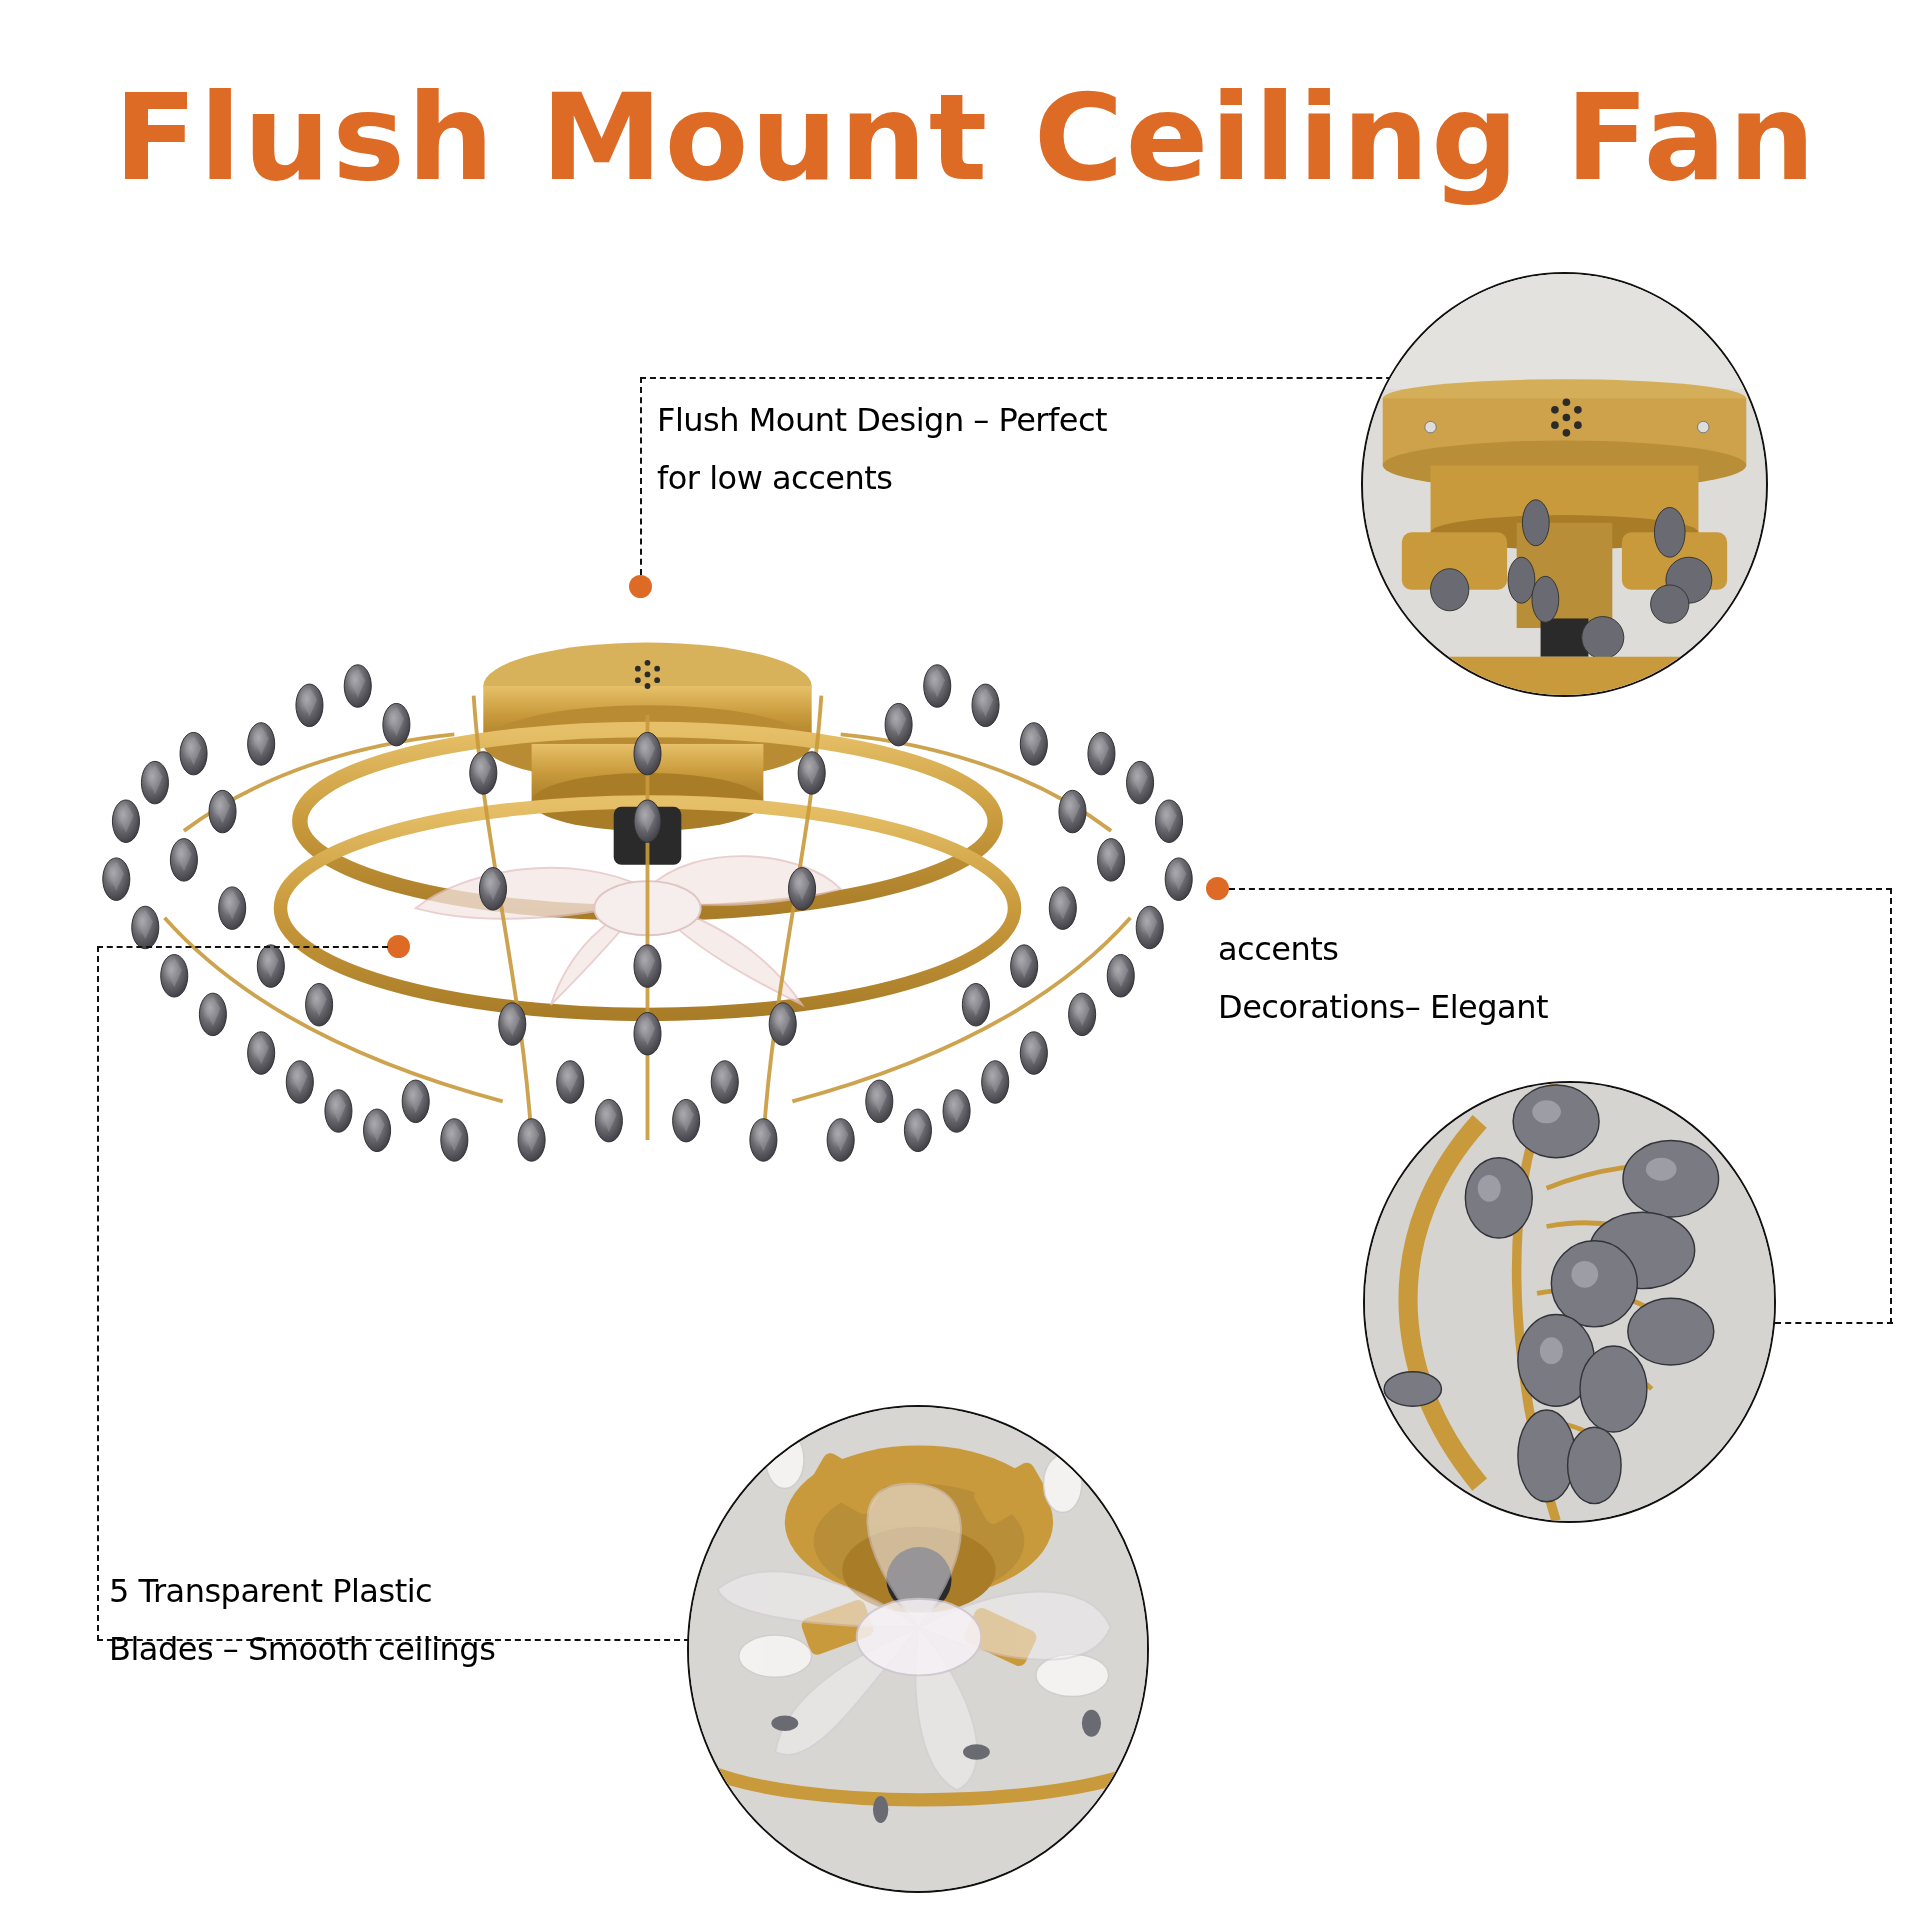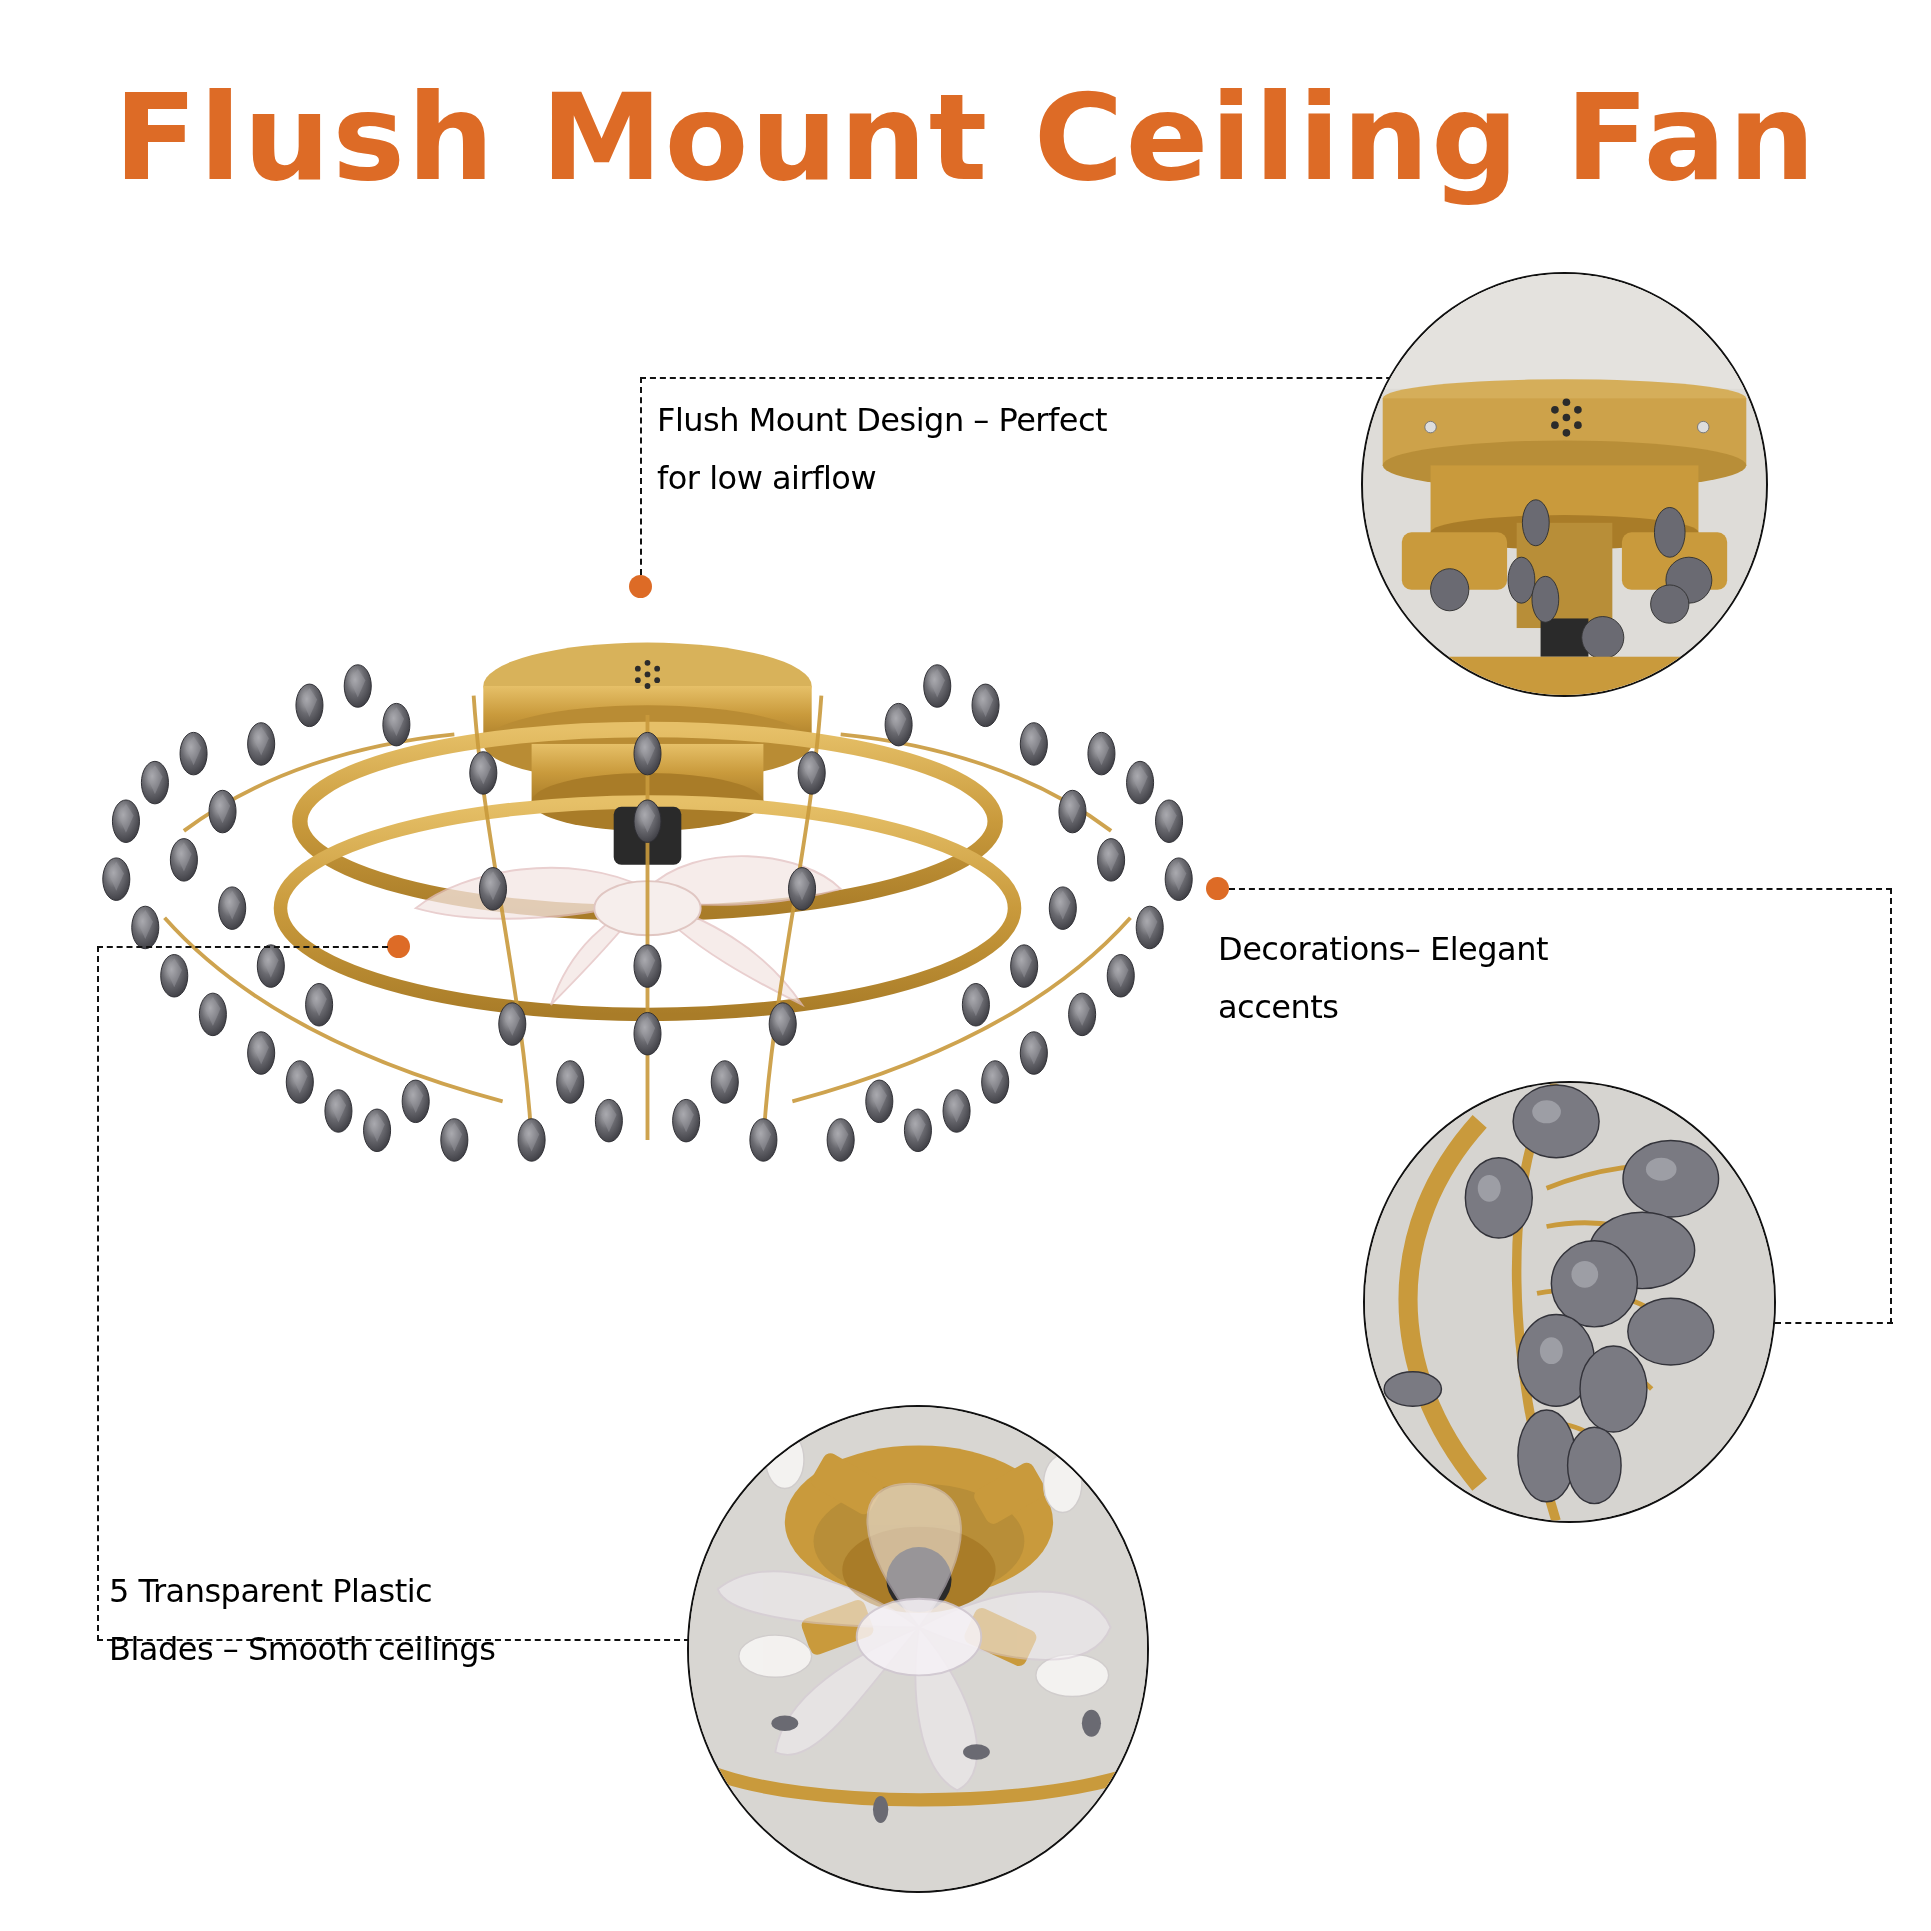--- a/index.html
+++ b/index.html
@@ -168,21 +168,21 @@
         <use href="#crys" x="800" y="560"></use>
     </g>
   </svg>
 </div>
 
 <div class="dash-h" style="left:640px; top:377px; width:782px;"></div>
 <div class="dash-v" style="left:640px; top:377px; height:208px;"></div>
 <div class="dot" style="left:629px; top:575px;"></div>
 <div class="caption" style="left:657px; top:391px;">
   <span class="line">Flush Mount Design – Perfect</span>
-  <span class="line">for low airflow</span>
+  <span class="line">for low accents</span>
 </div>
 
 <div class="detail-circle" style="left:1361px; top:272px; width:407px; height:425px;">
   <svg viewBox="0 0 420 440" xmlns="http://www.w3.org/2000/svg">
     <rect width="420" height="440" fill="#DEDCD8"></rect>
     <rect x="0" y="0" width="420" height="120" fill="#E4E2DE"></rect>
     <ellipse cx="210" cy="130" rx="190" ry="20" fill="#D5AE5A"></ellipse>
     <rect x="20" y="130" width="380" height="70" fill="#CDA24A"></rect>
     <ellipse cx="210" cy="200" rx="190" ry="26" fill="#B88E38"></ellipse>
     <rect x="70" y="200" width="280" height="70" fill="#C99A3C"></rect>
@@ -214,22 +214,22 @@
     </g>
     <rect x="0" y="400" width="420" height="40" fill="#C99A3C"></rect>
   </svg>
 </div>
 
 <div class="dot" style="left:1206px; top:877px;"></div>
 <div class="dash-h" style="left:1229px; top:888px; width:663px;"></div>
 <div class="dash-v" style="left:1890px; top:888px; height:436px;"></div>
 <div class="dash-h" style="left:1775px; top:1322px; width:118px;"></div>
 <div class="caption" style="left:1218px; top:920px;">
+  <span class="line">accents</span>
   <span class="line">Decorations– Elegant</span>
-  <span class="line">accents</span>
 </div>
 
 <div class="detail-circle" style="left:1363px; top:1081px; width:413px; height:442px;">
   <svg viewBox="0 0 428 458" xmlns="http://www.w3.org/2000/svg">
     <rect width="428" height="458" fill="#D6D4D0"></rect>
     <path d="M 120 40 C 20 150, 20 300, 120 420" stroke="#C99A3C" stroke-width="20" fill="none"></path>
     <path d="M 200 0 C 140 100, 150 300, 200 458" stroke="#C99A3C" stroke-width="10" fill="none"></path>
     <g stroke="#C99A3C" stroke-width="5" fill="none">
       <path d="M 190 110 C 240 90, 300 80, 340 90"></path>
       <path d="M 190 150 C 240 140, 290 150, 330 170"></path>

